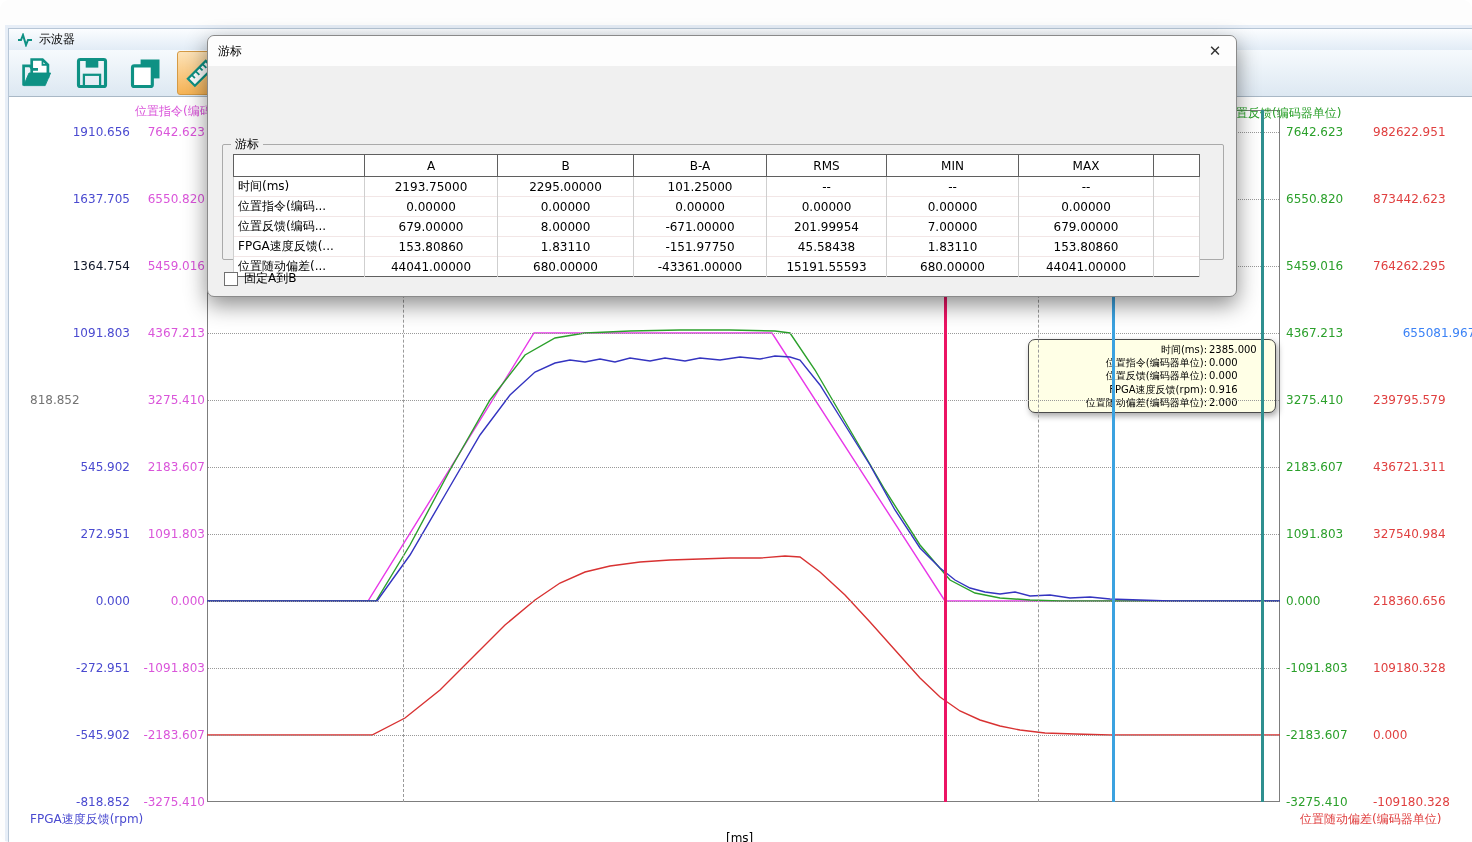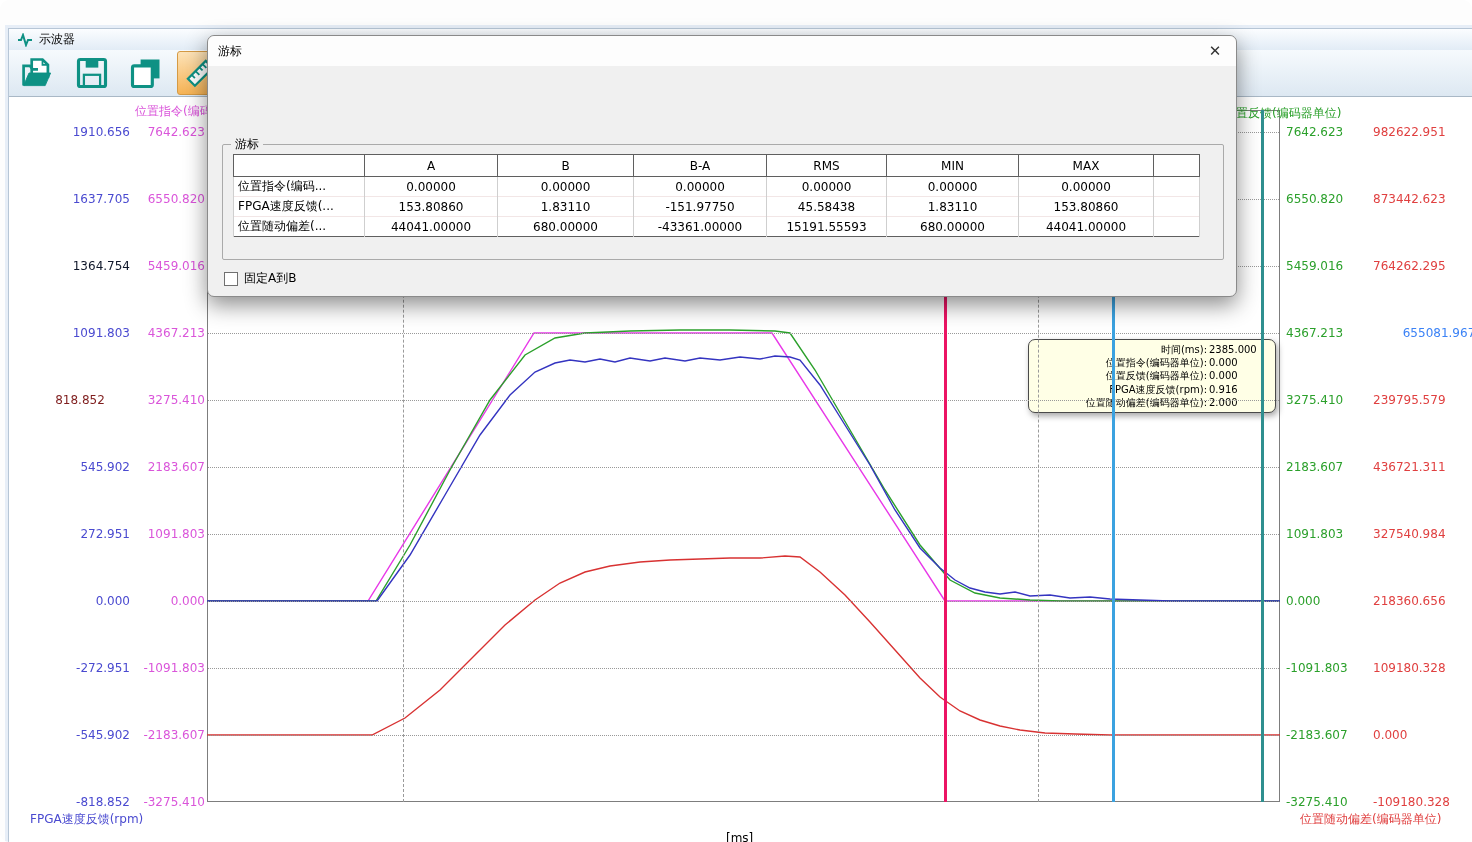--- a/index.html
+++ b/index.html
@@ -167,21 +167,21 @@
       <div class="tick" style="left: 30px; top: 258px; color: #0f172a; text-align: right;">1364.754</div>
       <div class="tick" style="left: 105px; top: 258px; color: rgb(218, 85, 218); text-align: right;">5459.016</div>
       <div class="tick" style="left: 1286px; top: 258px; color: rgb(43, 160, 43); text-align: left;">5459.016</div>
       <div class="tick" style="left: 1373px; top: 258px; color: rgb(224, 64, 64); text-align: left;">764262.295</div>
       <div class="grid-h" style="left: 208px; top: 333px; width: 1071px;"></div>
       <div class="tick" style="left: 30px; top: 325px; color: rgb(74, 74, 208); text-align: right;">1091.803</div>
       <div class="tick" style="left: 105px; top: 325px; color: rgb(218, 85, 218); text-align: right;">4367.213</div>
       <div class="tick" style="left: 1286px; top: 325px; color: rgb(43, 160, 43); text-align: left;">4367.213</div>
       <div class="tick" style="left: 1389px; top: 325px; color: #3b82f6; text-align: center;">655081.967</div>
       <div class="grid-h" style="left: 208px; top: 400px; width: 1071px;"></div>
-      <div class="tick" style="left: 30px; top: 392px; color: #7f1d1d; text-align: center;">818.852</div>
+      <div class="tick" style="left: 30px; top: 392px; color: #737373; text-align: left;">818.852</div>
       <div class="tick" style="left: 105px; top: 392px; color: rgb(218, 85, 218); text-align: right;">3275.410</div>
       <div class="tick" style="left: 1286px; top: 392px; color: rgb(43, 160, 43); text-align: left;">3275.410</div>
       <div class="tick" style="left: 1373px; top: 392px; color: rgb(224, 64, 64); text-align: left;">239795.579</div>
       <div class="grid-h" style="left: 208px; top: 467px; width: 1071px;"></div>
       <div class="tick" style="left: 30px; top: 459px; color: rgb(74, 74, 208); text-align: right;">545.902</div>
       <div class="tick" style="left: 105px; top: 459px; color: rgb(218, 85, 218); text-align: right;">2183.607</div>
       <div class="tick" style="left: 1286px; top: 459px; color: rgb(43, 160, 43); text-align: left;">2183.607</div>
       <div class="tick" style="left: 1373px; top: 459px; color: rgb(224, 64, 64); text-align: left;">436721.311</div>
       <div class="grid-h" style="left: 208px; top: 534px; width: 1071px;"></div>
       <div class="tick" style="left: 30px; top: 526px; color: rgb(74, 74, 208); text-align: right;">272.951</div>
@@ -241,27 +241,47 @@
               <th>B</th>
               <th>B-A</th>
               <th>RMS</th>
               <th>MIN</th>
               <th>MAX</th>
               <th></th>
             </tr>
           </thead>
         <tbody id="tbl-body">
             <tr>
+              <td class="lab">时间(ms)</td>
+              <td>2193.75000</td>
+              <td>2295.00000</td>
+              <td>101.25000</td>
+              <td>--</td>
+              <td>--</td>
+              <td>--</td>
+              <td></td>
+            </tr>
+            <tr>
               <td class="lab">位置指令(编码...</td>
               <td>0.00000</td>
               <td>0.00000</td>
               <td>0.00000</td>
               <td>0.00000</td>
               <td>0.00000</td>
               <td>0.00000</td>
+              <td></td>
+            </tr>
+            <tr>
+              <td class="lab">位置反馈(编码...</td>
+              <td>679.00000</td>
+              <td>8.00000</td>
+              <td>-671.00000</td>
+              <td>201.99954</td>
+              <td>7.00000</td>
+              <td>679.00000</td>
               <td></td>
             </tr>
             <tr>
               <td class="lab">FPGA速度反馈(...</td>
               <td>153.80860</td>
               <td>1.83110</td>
               <td>-151.97750</td>
               <td>45.58438</td>
               <td>1.83110</td>
               <td>153.80860</td>

